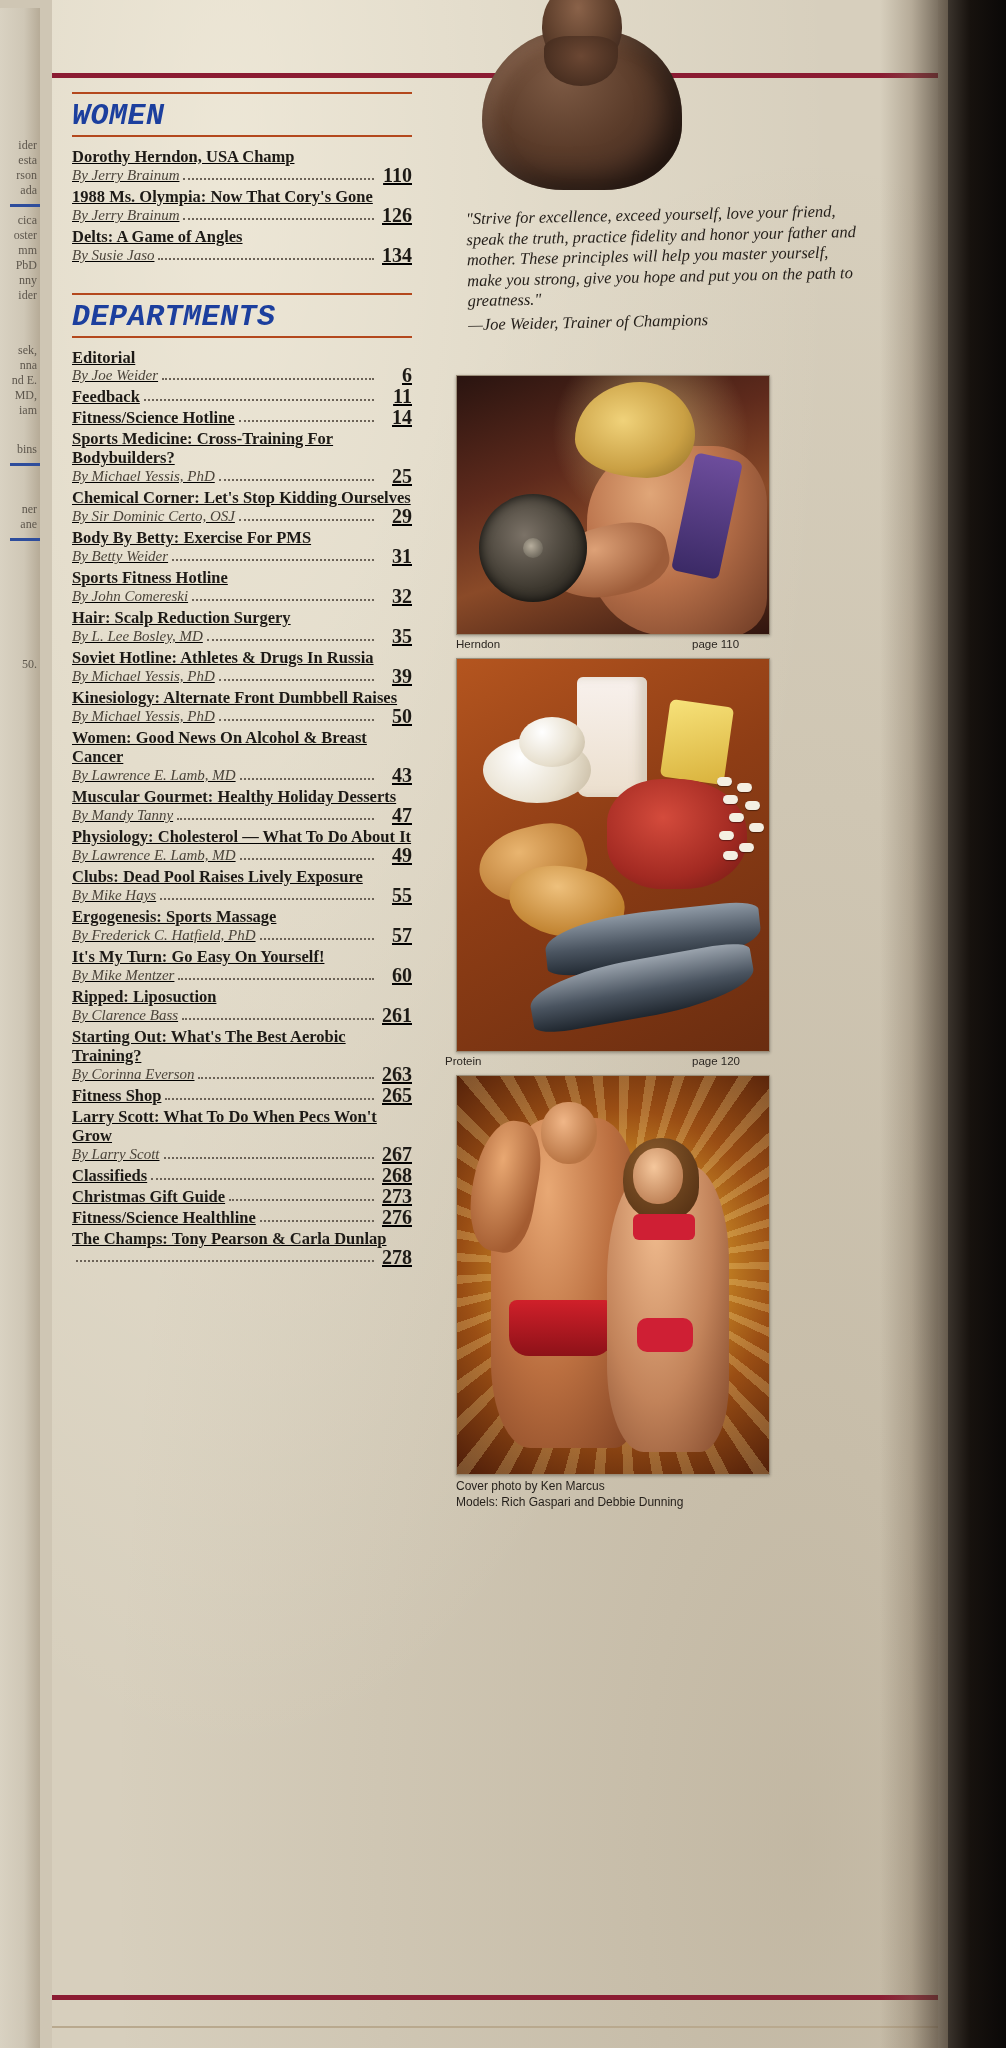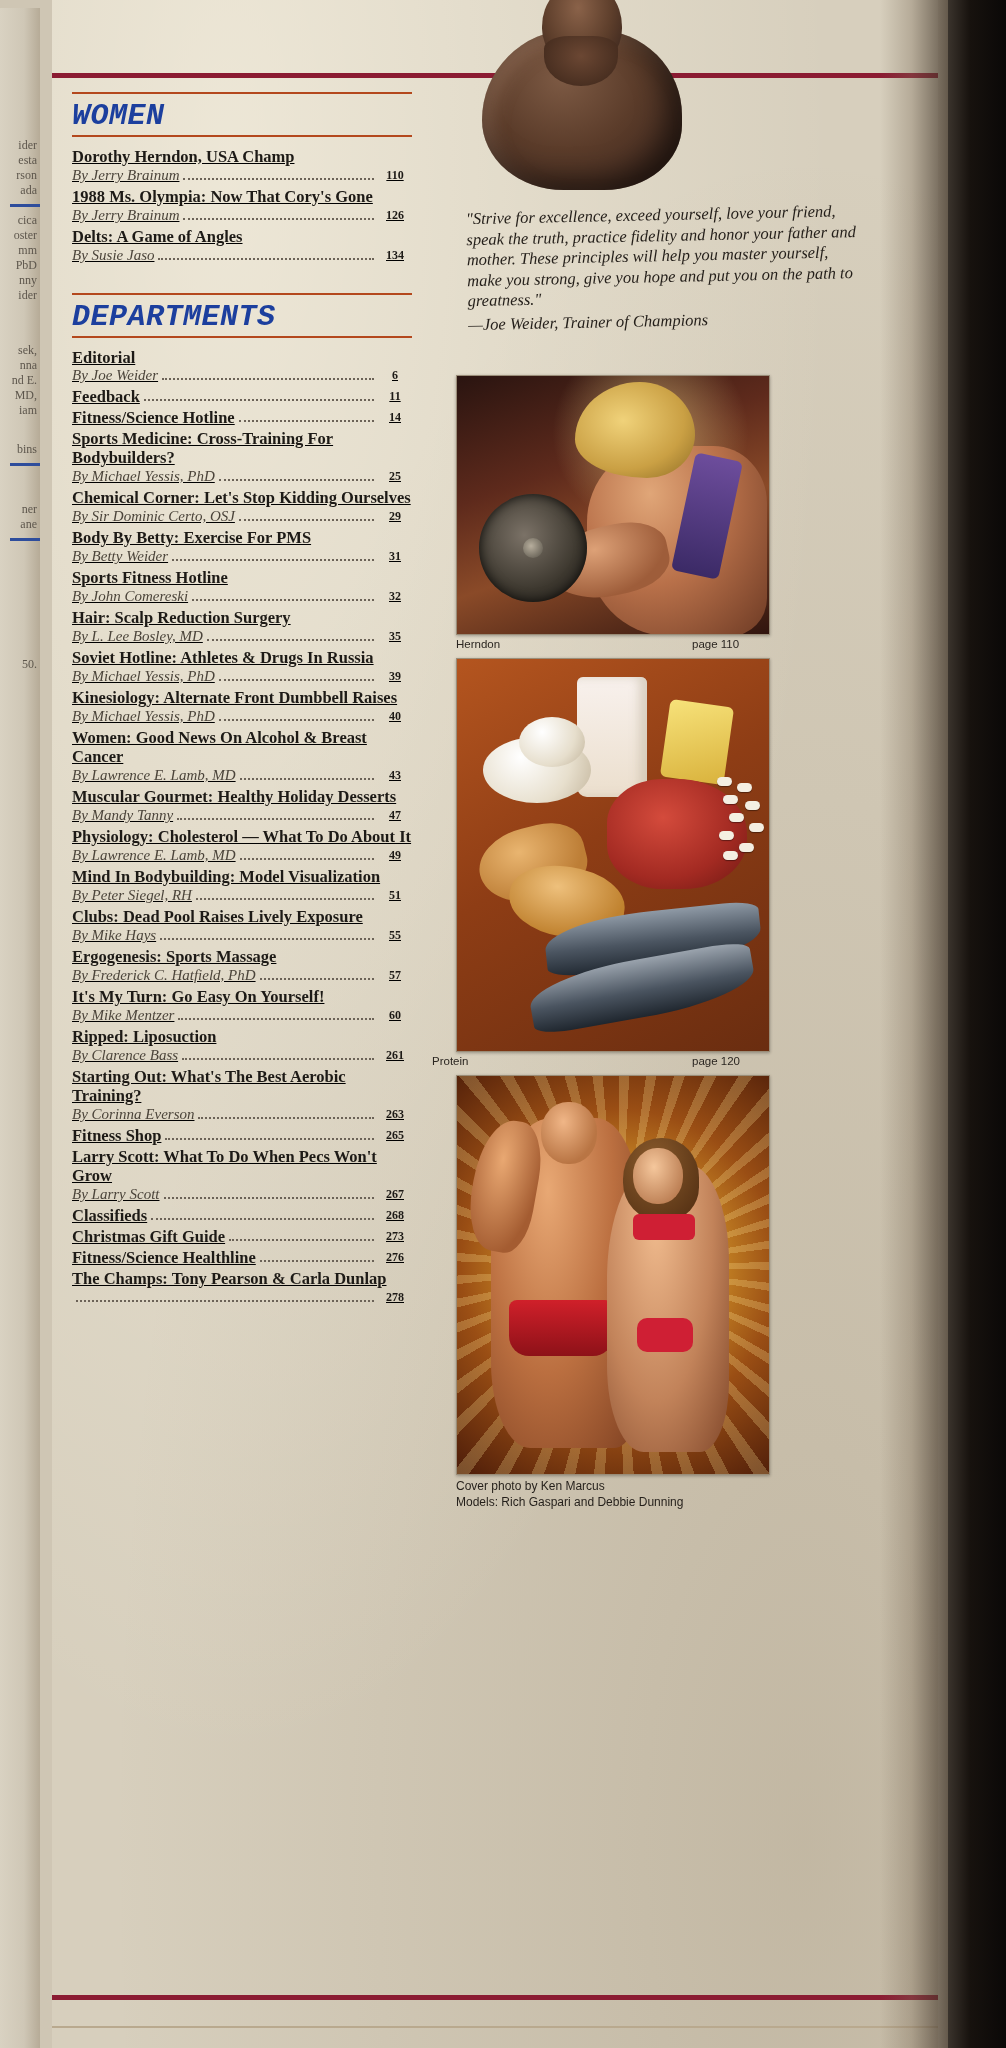--- a/index.html
+++ b/index.html
@@ -75,22 +75,22 @@
     white-space:nowrap;
   }
   .dots{
     flex:1;
     border-bottom:2px dotted #6b6257;
     margin:0 4px 5px 4px;
     height:8px;
   }
   .epage{
     font-family:"Liberation Serif", serif;
-    font-weight:bold;font-size:12px;line-height:19px;color:#1d1a16;
-    min-width:34px;text-align:center;
+    font-weight:bold;font-size:20px;line-height:19px;color:#1d1a16;
+    min-width:34px;text-align:right;
   }
   .entry.single .erow{margin-top:-1px;}
   .gap{height:26px;}
   .statue{
     position:absolute;left:420px;top:-10px;width:220px;height:215px;
   }
   .statue .torso{
     position:absolute;left:10px;top:40px;width:200px;height:160px;
     background:radial-gradient(ellipse at 40% 30%, #7d5a44 0%, #5b3c2a 45%, #35211a 100%);
     border-radius:46% 44% 40% 42% / 58% 55% 42% 45%;
@@ -358,21 +358,21 @@
           <span class="dots"></span>
           <span class="epage">39</span>
         </div>
       </div>
 
       <div class="entry">
         <div class="etitle">Kinesiology: Alternate Front Dumbbell Raises</div>
         <div class="erow">
           <span class="eauthor">By Michael Yessis, PhD</span>
           <span class="dots"></span>
-          <span class="epage">40</span>
+          <span class="epage">50</span>
         </div>
       </div>
 
       <div class="entry">
         <div class="etitle">Women: Good News On Alcohol &amp; Breast Cancer</div>
         <div class="erow">
           <span class="eauthor">By Lawrence E. Lamb, MD</span>
           <span class="dots"></span>
           <span class="epage">43</span>
         </div>
@@ -389,28 +389,20 @@
 
       <div class="entry">
         <div class="etitle">Physiology: Cholesterol — What To Do About It</div>
         <div class="erow">
           <span class="eauthor">By Lawrence E. Lamb, MD</span>
           <span class="dots"></span>
           <span class="epage">49</span>
         </div>
       </div>
 
-      <div class="entry">
-        <div class="etitle">Mind In Bodybuilding: Model Visualization</div>
-        <div class="erow">
-          <span class="eauthor">By Peter Siegel, RH</span>
-          <span class="dots"></span>
-          <span class="epage">51</span>
-        </div>
-      </div>
 
       <div class="entry">
         <div class="etitle">Clubs: Dead Pool Raises Lively Exposure</div>
         <div class="erow">
           <span class="eauthor">By Mike Hays</span>
           <span class="dots"></span>
           <span class="epage">55</span>
         </div>
       </div>
 
@@ -538,21 +530,21 @@
           <i style="left:34px;top:46px"></i>
         <i style="left:4px;top:54px"></i>
           <i style="left:24px;top:66px"></i>
           <i style="left:8px;top:74px"></i>
       </div>
       <div class="chick1"></div>
       <div class="chick2"></div>
       <div class="fish1"></div>
       <div class="fish2"></div>
     </div>
-    <div class="cap" style="top:1055px;left:380px">Protein</div>
+    <div class="cap" style="top:1055px;left:393px">Protein</div>
     <div class="cap" style="top:1055px;left:640px">page 120</div>
 
     <div class="photo" id="photo3">
       <div class="rays"></div>
       <div class="man"></div>
       <div class="manarm"></div>
       <div class="manhead"></div>
       <div class="trunk"></div>
       <div class="woman"></div>
       <div class="whair"></div>

